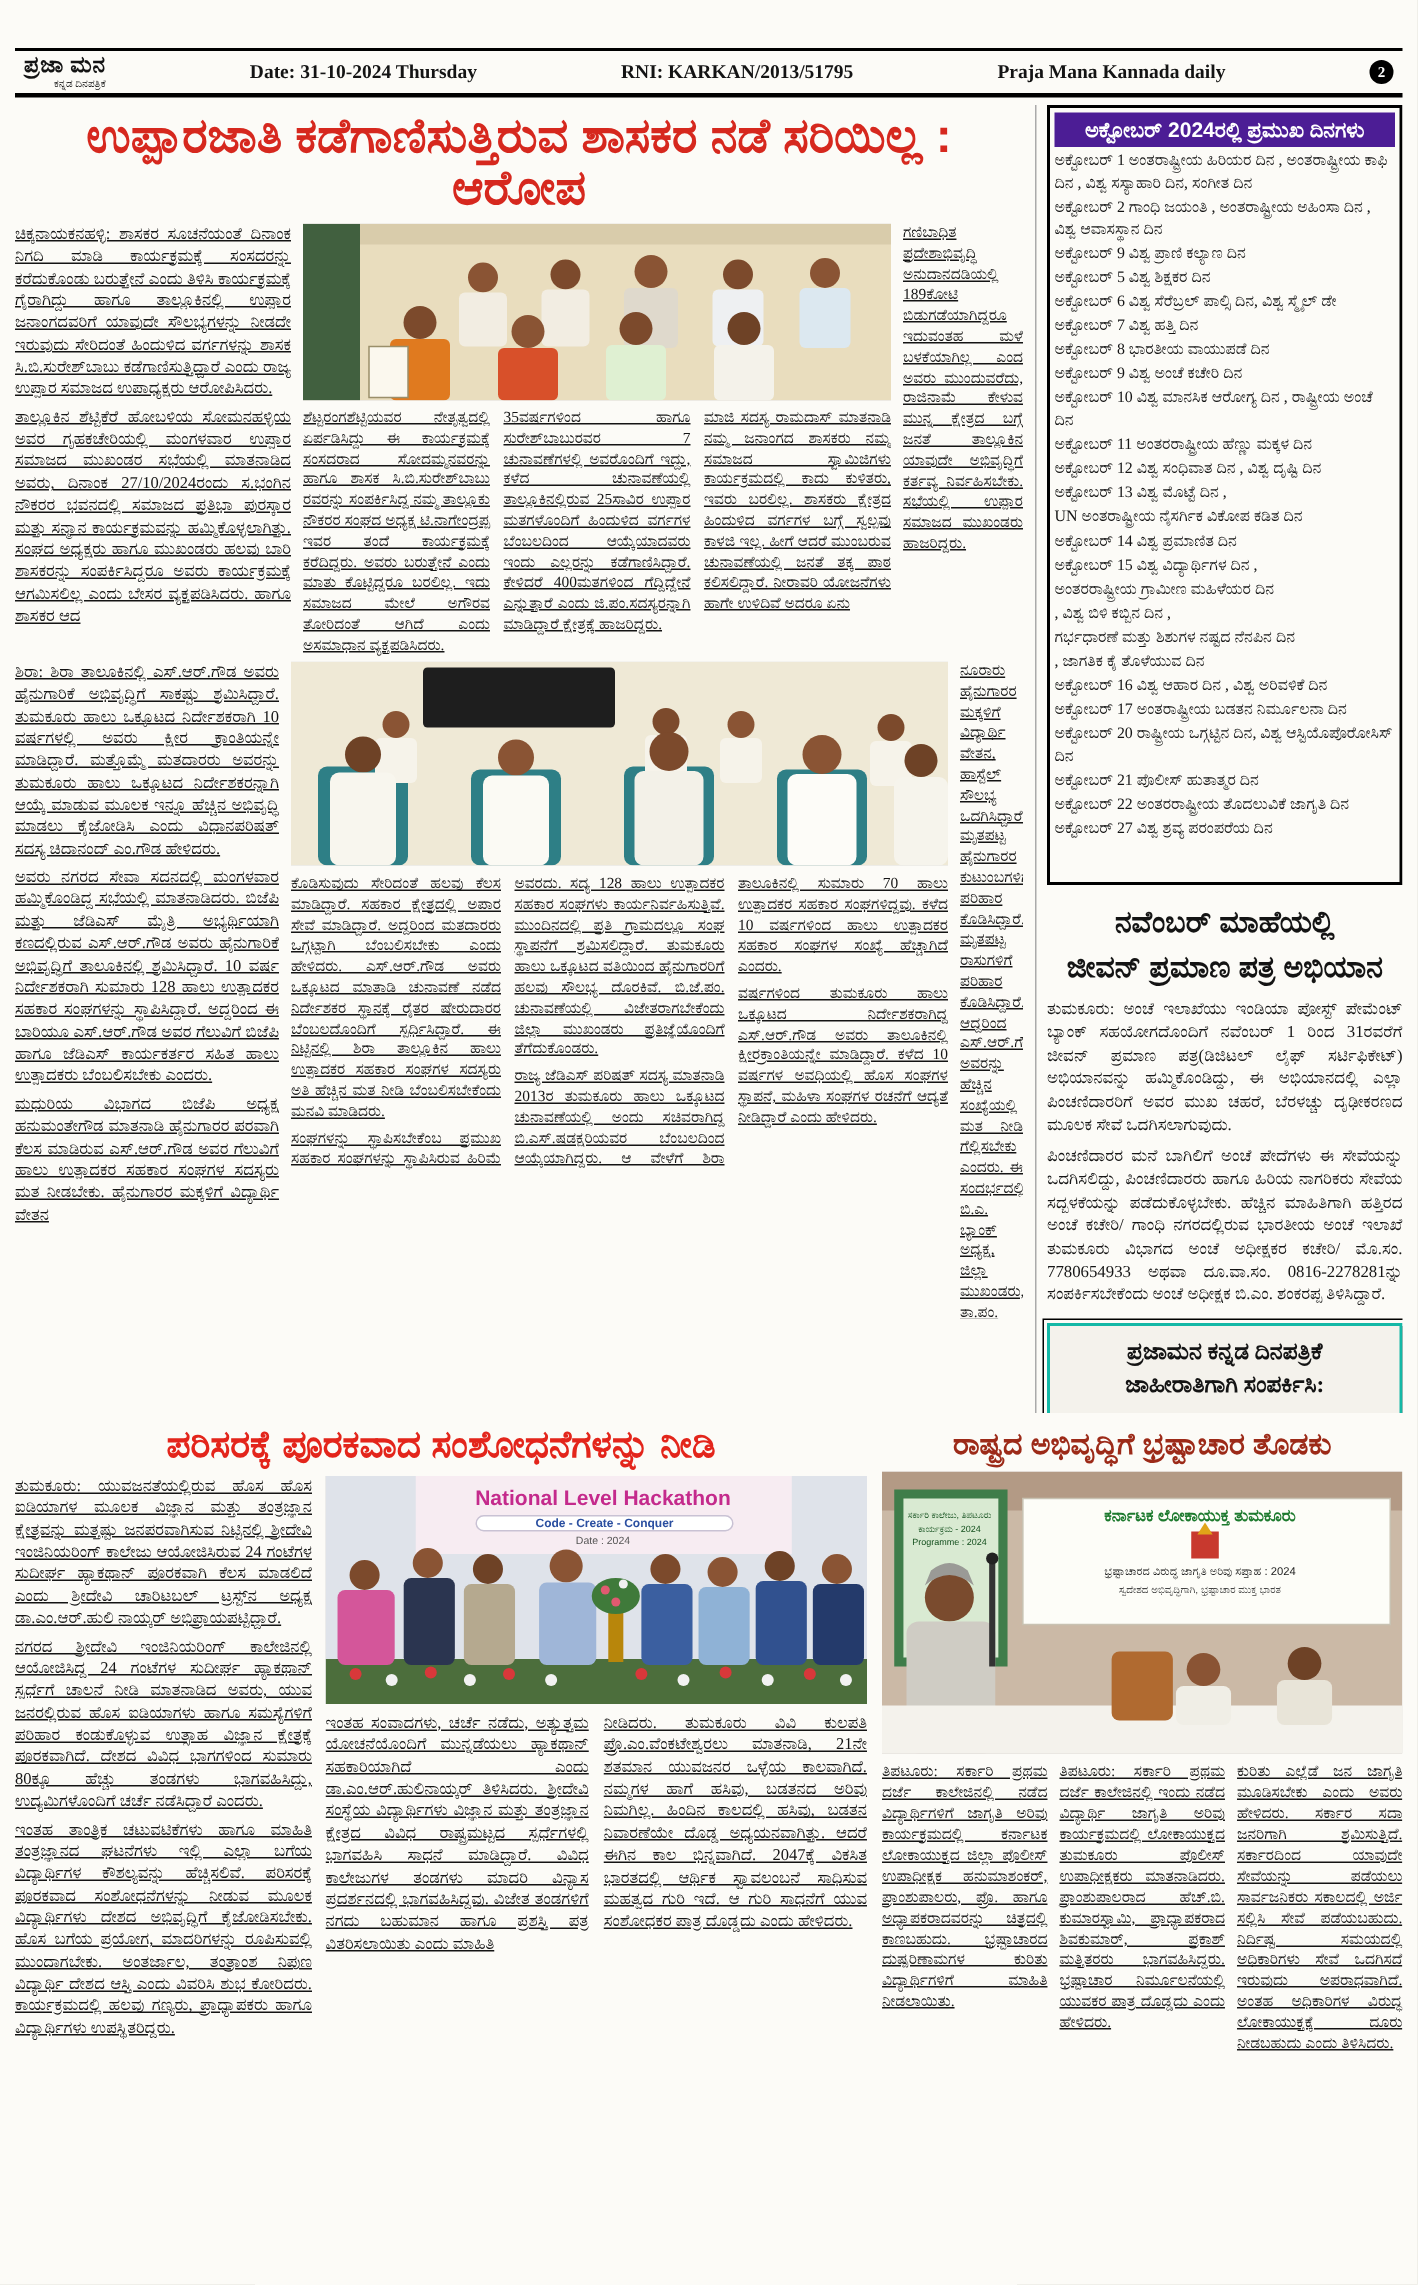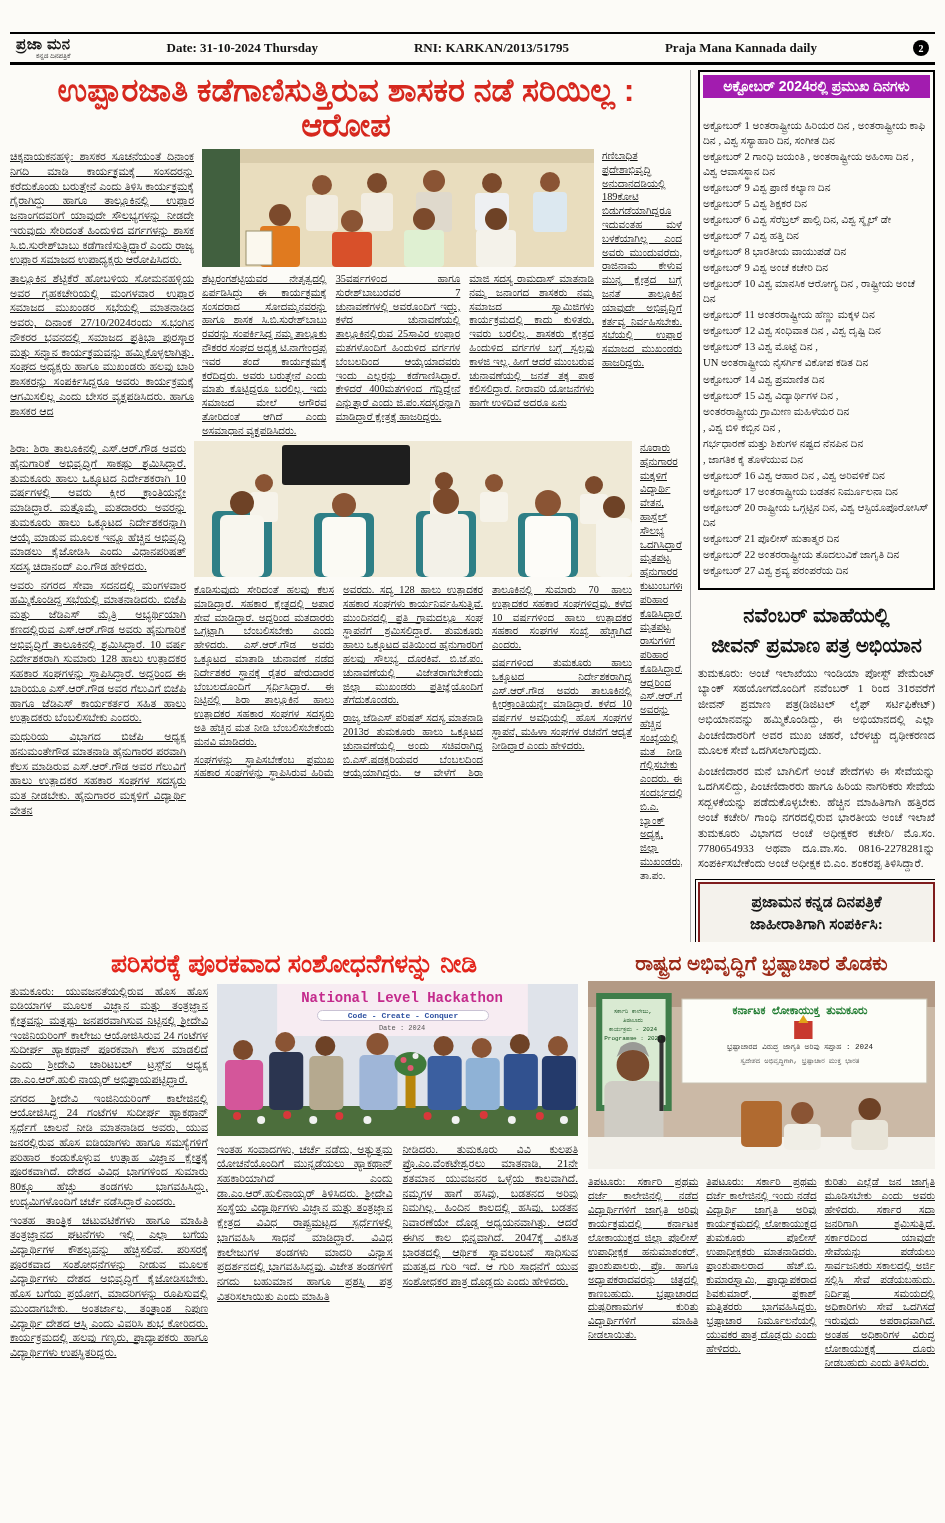--- a/index.html
+++ b/index.html
@@ -34,32 +34,32 @@
   .a1-grid{display:grid;grid-template-columns:184px 392px 1fr;gap:8px;height:292px;overflow:hidden;}
   .a2-grid{display:grid;grid-template-columns:176px 438px 1fr;gap:8px;height:438px;overflow:hidden;}
   .colbox{overflow:hidden;height:100%;}
   .cols3{column-count:3;column-gap:9px;overflow:hidden;}
   .cols2{column-count:2;column-gap:10px;overflow:hidden;}
   .a1-mid-text{height:166px;margin-top:5px;}
   .a2-mid-text{height:288px;margin-top:6px;}
   
   .photo{position:relative;width:100%;background:#ddd;overflow:hidden;}
   .photo svg{display:block;width:100%;height:100%;}
-  .ph-overlay{position:absolute;font-family:Liberation Mono, monospace;}
+  .ph-overlay{position:absolute;font-family:Liberation Sans, sans-serif;}
   
   .days-box{border:2px solid #000;padding:3px;height:520px;overflow:hidden;box-sizing:border-box;}
-  .days-title{background:#a21caf;color:#fff;font-family:"Liberation Sans",sans-serif;font-weight:bold;
-              font-size:14px;text-align:center;padding:3px 2px;margin-bottom:20px;}
+  .days-title{background:#4c1d95;color:#fff;font-family:"Liberation Sans",sans-serif;font-weight:bold;
+              font-size:14px;text-align:center;padding:3px 2px;margin-bottom:2px;}
   .days-list{font-size:10.6px;line-height:1.42;}
   .days-list div{margin-bottom:1px;}
   .camp-hl{font-size:20px;font-weight:bold;text-align:center;line-height:1.5;margin:10px 0 6px;
            font-family:"Liberation Sans",sans-serif;}
   .camp-body{font-size:11.2px;line-height:1.38;text-align:justify;}
   .camp-body p{margin:0 0 5px;}
-  .ad-box{margin-top:10px;border:2px solid #7f1d1d;outline:1px solid #000;outline-offset:2px;
+  .ad-box{margin-top:10px;border:2px solid #14b8a6;outline:1px solid #000;outline-offset:2px;
           background:#f4f2ec;text-align:center;padding:7px 4px;box-shadow:2px 2px 0 #555;}
   .ad-line{font-size:15.5px;font-weight:bold;line-height:1.45;}
   .ad-phone{font-size:25px;font-weight:bold;margin-top:2px;}
   
   .a3{width:568px;flex:none;}
   .a4{flex:1;overflow:hidden;}
   .a3-grid{display:grid;grid-template-columns:198px 1fr;gap:9px;height:510px;overflow:hidden;}
   .a3-under{height:344px;margin-top:6px;}
   .a4-under{height:292px;margin-top:6px;font-size:10.4px;}
   .cols3n{column-count:3;column-gap:8px;overflow:hidden;height:100%;}

